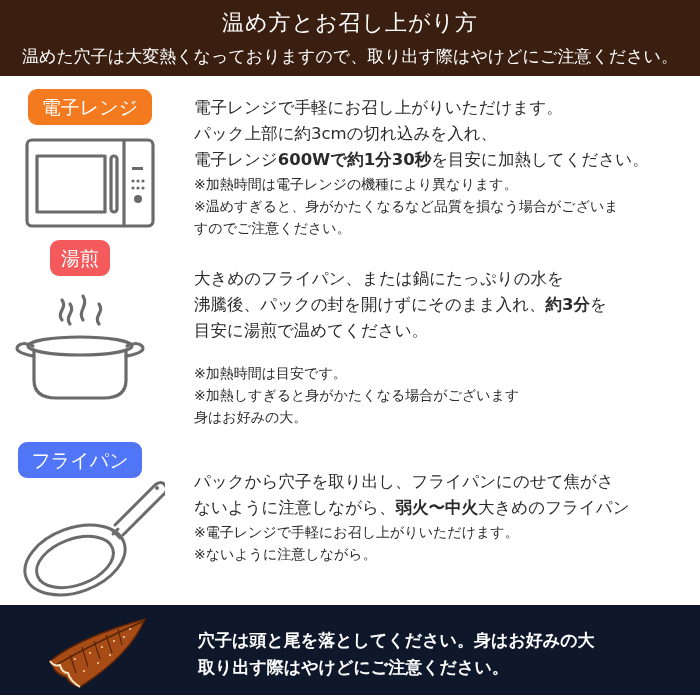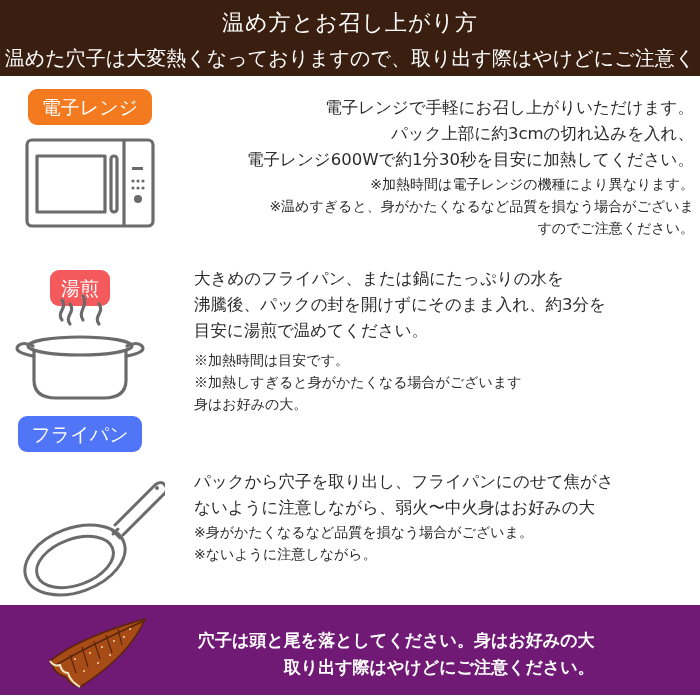--- a/index.html
+++ b/index.html
@@ -4,47 +4,47 @@
 <style>
   * { box-sizing: border-box; margin: 0; padding: 0; }
   html, body { width: 700px; height: 700px; background: #ffffff; overflow: hidden; }
   body { font-family: "DejaVu Sans", "Liberation Sans", sans-serif; color: #2b2b2b; position: relative; }
 
   .header {
     position: absolute; left: 0; top: 0; width: 700px; height: 76px;
     background: #3a1f10; color: #ffffff; text-align: center;
   }
   .header .title { position: absolute; left: 0; right: 0; top: 8px; font-size: 22px; letter-spacing: 1px; }
-  .header .subtitle { position: absolute; left: 0; right: 0; top: 45px; font-size: 20px; }
+  .header .subtitle { position: absolute; left: 0; right: 0; top: 45px; font-size: 17px; }
 
   .badge {
     position: absolute; color: #fff; border-radius: 9px; text-align: center;
     font-size: 19px; line-height: 36px; height: 36px;
   }
   .badge.mw { left: 28px; top: 89px; width: 124px; background: #f47a20; }
-  .badge.yu { left: 50px; top: 240px; width: 60px; background: #f45a5c; margin-top: 30px; }
-  .badge.fp { left: 18px; top: 416px; width: 124px; background: #5075f7; }
+  .badge.yu { left: 50px; top: 240px; width: 60px; background: #f45a5c; }
+  .badge.fp { left: 18px; top: 442px; width: 124px; background: #5075f7; }
 
   .icon { position: absolute; }
   .icon.microwave { left: 25px; top: 138px; width: 130px; height: 92px; }
   .icon.pot { left: 12px; top: 292px; width: 136px; height: 112px; }
   .icon.pan { left: 20px; top: 478px; width: 145px; height: 120px; }
 
   .block { position: absolute; left: 194px; width: 500px; }
   .block .main { font-size: 16.5px; line-height: 26px; }
   .block .note { font-size: 14px; line-height: 22px; }
-  .block b { font-weight: normal; }
+  .block b { font-weight: bold; }
 
-  .b1 { top: 95px; text-align: right; }
+  .b1 { top: 95px; }
   .b2 { top: 266px; }
-  .b2 .note { margin-top: 6px; font-family: Liberation Mono, monospace; }
+  .b2 .note { margin-top: 18px; }
   .b3 { top: 469px; }
 
   .footer {
-    position: absolute; left: 0; top: 605px; width: 700px; height: 90px; background: #701a75; color: #fff; text-align: right;
+    position: absolute; left: 0; top: 605px; width: 700px; height: 90px; background: #0f172a; color: #fff;
   }
   .footer .eel { position: absolute; left: 40px; top: 10px; width: 110px; height: 78px; }
   .footer .text { position: absolute; left: 198px; top: 22px; font-size: 17px; line-height: 27px; font-weight: bold; }
 </style>
 </head>
 <body>
 
 <div class="header">
   <div class="title">温め方とお召し上がり方</div>
   <div class="subtitle">温めた穴子は大変熱くなっておりますので、取り出す際はやけどにご注意ください。</div>
@@ -118,24 +118,24 @@
     <path d="M92 52 l8 8"></path>
     <path d="M95 47 l40 -40 q6 -5 10 0 q4 5 -2 10 l-40 40"></path>
     <path d="M93 56 l5 -5"></path>
   </g>
   <circle cx="137" cy="10" r="2" fill="#6b6b6b"></circle>
 </svg>
 
 <div class="block b3">
   <div class="main">
     <div>パックから穴子を取り出し、フライパンにのせて焦がさ</div>
-    <div><span>ないように注意しながら、</span><b>弱火〜中火</b><span>身はお好みの大</span></div>
+    <div><span>ないように注意しながら、</span><b>弱火〜中火</b><span>大きめのフライパン</span></div>
   </div>
   <div class="note">
-    <div>※身がかたくなるなど品質を損なう場合がございま。</div>
+    <div>※電子レンジで手軽にお召し上がりいただけます。</div>
     <div>※ないように注意しながら。</div>
   </div>
 </div>
 
 <div class="footer">
   <svg class="eel" viewBox="0 0 110 78">
     <path d="M10 46 Q40 22 105 4 Q90 40 40 72 Q30 70 26 62 Q18 60 14 54 Z" fill="#a84c17" stroke="#5a2408" stroke-width="1.5"></path>
     <path d="M16 50 Q50 30 104 6" stroke="#5a2408" stroke-width="1.5" fill="none"></path>
     <g stroke="#5a2408" stroke-width="1.2">
       <line x1="30" y1="40" x2="36" y2="58"></line>

